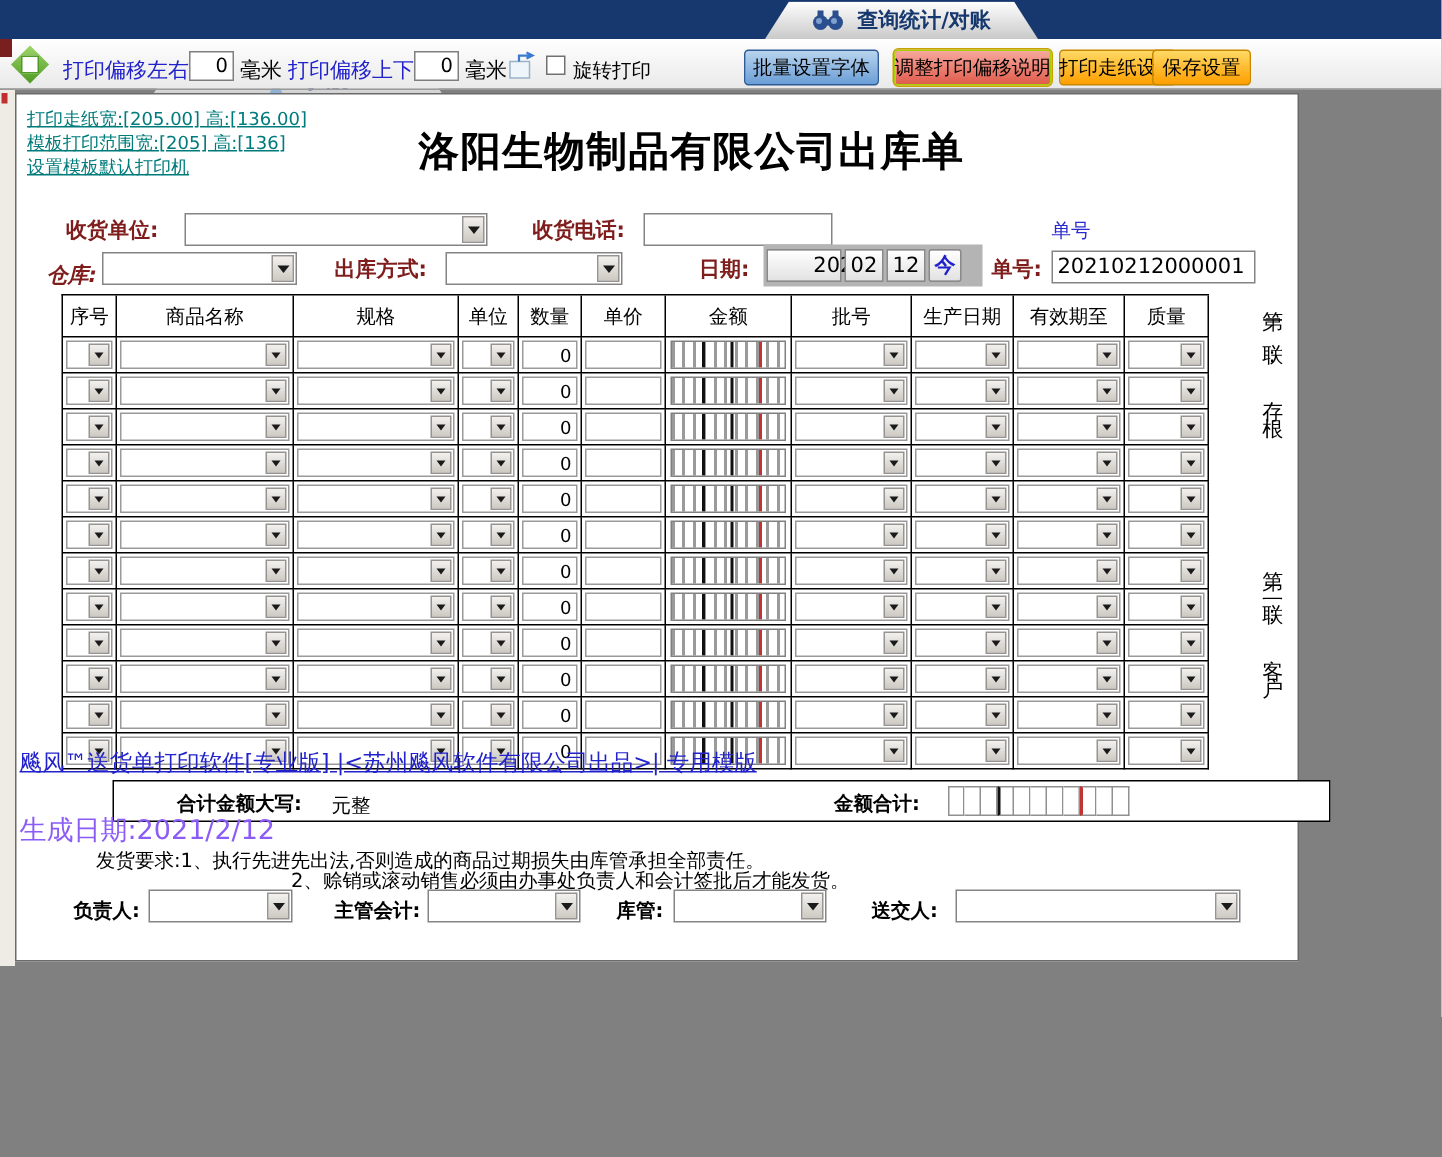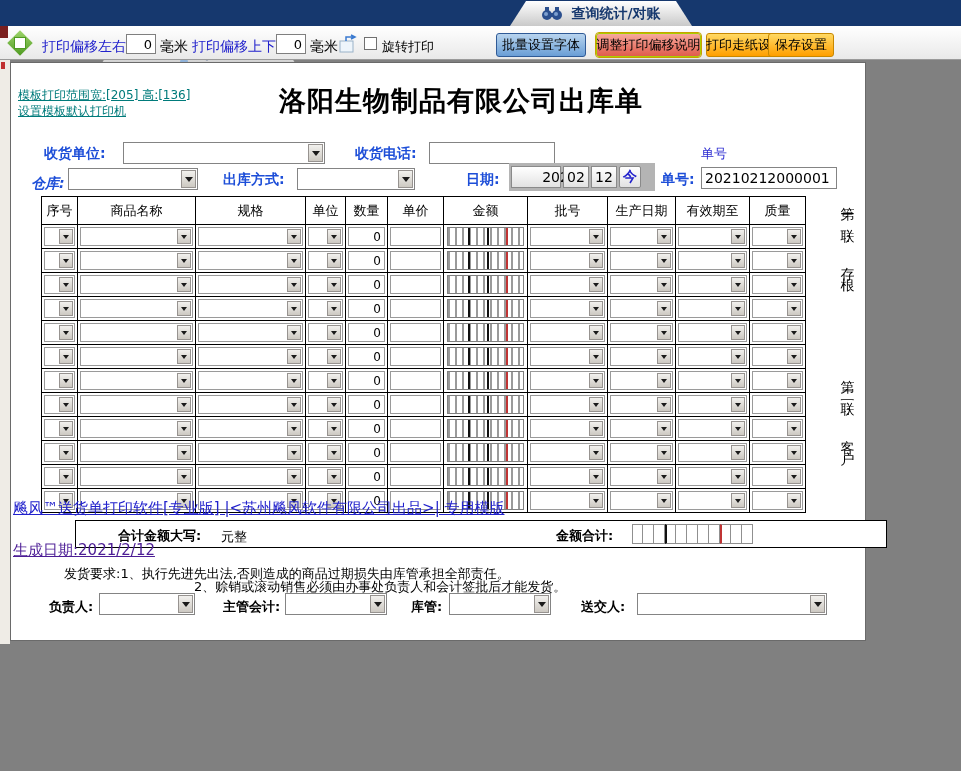--- a/index.html
+++ b/index.html
@@ -40,21 +40,21 @@
   
   .left-strip { position:absolute; left:0; top:60px; width:10px; height:584px; background:#efece6; }
   .left-strip .mark { position:absolute; left:1px; top:2px; width:4px; height:7px; background:#c03030; }
   .page { position:absolute; left:10px; top:62px; width:856px; height:579px; background:#fff;
           border:1px solid #6a6a6a; font-size:13px; }
 
   .tlink { position:absolute; left:7px; font-size:12px; color:#007b7b; text-decoration:underline; white-space:nowrap; cursor:pointer; }
   .doc-title { position:absolute; left:140px; top:20px; width:620px; text-align:center;
                font-size:27px; font-weight:bold; color:#000; letter-spacing:1px; white-space:nowrap; }
 
-  .flabel { position:absolute; font-size:14px; font-weight:bold; color:#1d4ed8; white-space:nowrap; }
+  .flabel { position:absolute; font-size:14px; font-weight:bold; color:#7f1d1d; white-space:nowrap; }
   .blue-link { position:absolute; font-size:13px; color:#2a2ad0; white-space:nowrap; cursor:pointer; }
 
   .combo { position:absolute; background:#fff; border:1px solid #848484; height:22px; }
   .combo .cbtn { position:absolute; right:1px; top:1px; bottom:1px; width:15px;
                  background:linear-gradient(#f2f1ee,#cdc9c2); border:1px solid #979390;
                  display:flex; align-items:center; justify-content:center; cursor:pointer; }
   .combo .arr { width:0; height:0; border:4px solid transparent; border-top:5px solid #1a1a1a; margin-top:5px; }
   .tinput { position:absolute; height:22px; border:1px solid #848484; background:#fff;
             font-size:13px; font-family:inherit; padding:0 3px; }
 
@@ -97,21 +97,21 @@
   .brand-link { position:absolute; left:2px; top:436px; font-size:15px; color:#2222cc; text-decoration:underline;
                 white-space:nowrap; z-index:5; cursor:pointer; }
   .totals-box { position:absolute; left:20px; top:457px; width:812px; height:28px; border:1px solid #000; background:#fff;margin-left:44px; }
   .tb-lbl { position:absolute; font-size:13px; font-weight:bold; white-space:nowrap; }
   .tb-val { position:absolute; font-size:13px; white-space:nowrap; }
   .amt-grid { position:absolute; left:556px; top:3px; display:flex; }
   .gcell { width:11px; height:20px; background:#fff; border:1px solid #909090; border-left:none; }
   .gcell:first-child { border-left:1px solid #909090; }
   .gcell.sep-black { border-left:2px solid #111; }
   .gcell.sep-red { border-left:2px solid #c03434; }
-  .gen-link { position:absolute; left:2px; top:478px; font-size:15px; color:#4c1d95; text-decoration:underline; white-space:nowrap; cursor:pointer; }
+  .gen-link { position:absolute; left:2px; top:478px; font-size:18px; color:#8b5cf6; white-space:nowrap; cursor:pointer; }
   .req-line { position:absolute; font-size:13px; color:#000; white-space:nowrap; }
   .sig-label { position:absolute; font-size:13px; font-weight:bold; color:#000; white-space:nowrap; }
 </style>
 </head>
 <body>
 
 <div class="tabbar">
   <div class="tab" style="left:100px; width:197px;margin-top:40px;">
     <span class="ticon">
       <svg width="26" height="16" viewBox="0 0 26 16">
@@ -163,20 +163,21 @@
   <button class="tb-btn btn-orange" style="left:706px; width:78px;">打印走纸设置</button>
   <button class="tb-btn btn-orange" style="left:768px; width:66px;">保存设置</button>
 </div>
 
 <div class="left-strip">
     <div class="mark"></div>
   </div>
 
 <div class="page">
 
+  <a class="tlink" style="top:8px;">打印走纸宽:[205.00] 高:[136.00]</a>
   <a class="tlink" style="top:24px;">模板打印范围宽:[205] 高:[136]</a>
   <a class="tlink" style="top:40px;">设置模板默认打印机</a>
 
   <div class="doc-title">洛阳生物制品有限公司出库单</div>
 
   <span class="flabel" style="left:33px; top:82px;">收货单位:</span>
   <div class="combo" style="left:112px; top:79px; width:202px;">
     <span class="cbtn">
         <i class="arr"></i>
       </span>

